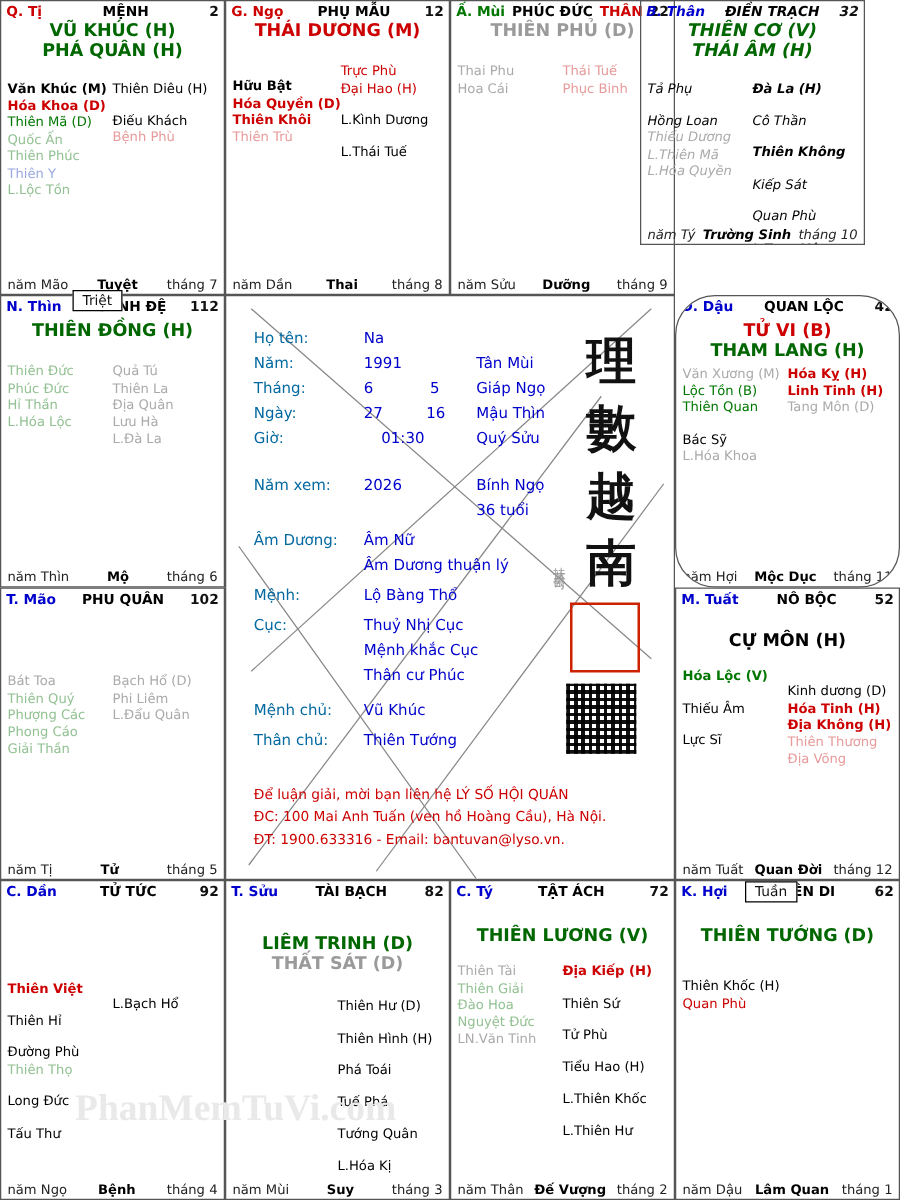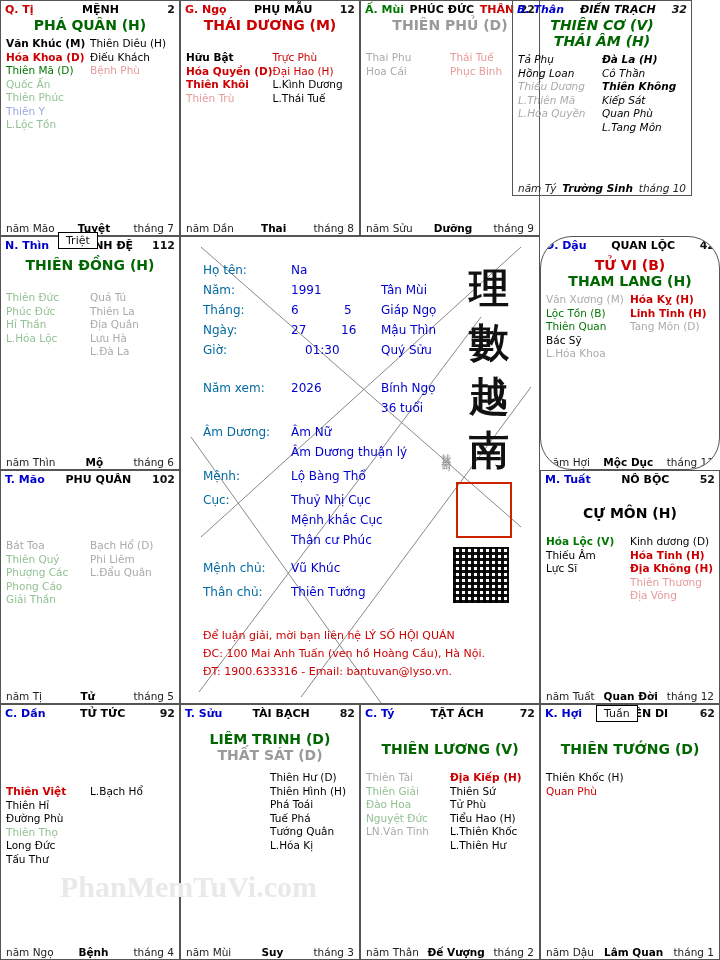--- a/index.html
+++ b/index.html
@@ -26,21 +26,21 @@
   .chinh.red{color:#cc0000;}
   .chinh.gray{color:#9a9a9a;}
   .chinh.black{color:#000;}
   .cols{display:flex;padding:4px 5px 0 5px;}
   .col{flex:1;}
   .col.right{text-align:left;}
   .star{line-height:13.5px;font-size:10.5px;white-space:nowrap;}
   .b{font-weight:bold;}
   .red{color:#cc0000;}
   .green{color:#007700;}
-  .black{color:#000;}
+  .black{color:#000;margin-top:12px;}
   .gray{color:#aaaaaa;}
   .pink{color:#e79a9a;}
   .ltgreen{color:#93c193;}
   .ltblue{color:#9aa9e0;}
   .foot{position:absolute;bottom:1px;left:0;width:100%;display:flex;justify-content:space-between;padding:0 5px;box-sizing:border-box;font-size:10.5px;color:#222;}
   .foot .mid{font-weight:bold;color:#000;}
   
   .center{position:absolute;left:180px;top:236px;width:360px;height:468px;border:1px solid #555;box-sizing:border-box;background:#fff;overflow:hidden;}
   .ctext{position:absolute;font-size:12px;color:#0000cc;white-space:nowrap;}
   .clabel{position:absolute;font-size:12px;color:#0369a1;white-space:nowrap;}
@@ -59,20 +59,21 @@
 <body>
 
 <div class="board">
 
   <div class="cell" style="left:0px;top:0px;width:180px;height:236px;">
     <div class="hdr">
       <span class="chi cung-red">Q. Tị</span>
       <span class="mid">MỆNH</span>
       <span class="num">2</span>
     </div>
+    <div class="chinh green">VŨ KHÚC (H)</div>
     <div class="chinh green">PHÁ QUÂN (H)</div>
     <div class="cols">
       <div class="col">
         <div class="star black b">Văn Khúc (M)</div>
         <div class="star red b">Hóa Khoa (D)</div>
         <div class="star green">Thiên Mã (D)</div>
         <div class="star ltgreen">Quốc Ấn</div>
         <div class="star ltgreen">Thiên Phúc</div>
         <div class="star ltblue">Thiên Y</div>
         <div class="star ltgreen">L.Lộc Tồn</div>
@@ -313,21 +314,21 @@
       <span>tháng 4</span>
     </div>
   </div>
 
   <div class="cell" style="left:180px;top:704px;width:180px;height:256px;">
     <div class="hdr">
       <span class="chi cung-blue">T. Sửu</span>
       <span class="mid">TÀI BẠCH</span>
       <span class="num">82</span>
     </div>
-    <div class="chinh green" style="margin-top:10px;">LIÊM TRINH (D)</div>
+    <div class="chinh green" style="margin-top:26px;">LIÊM TRINH (D)</div>
     <div class="chinh gray">THẤT SÁT (D)</div>
     <div class="cols" style="padding-top:8px;">
       <div class="col"></div>
       <div class="col right">
         <div class="star black">Thiên Hư (D)</div>
         <div class="star black">Thiên Hình (H)</div>
         <div class="star black">Phá Toái</div>
         <div class="star black">Tuế Phá</div>
         <div class="star black">Tướng Quân</div>
         <div class="star black">L.Hóa Kị</div>

